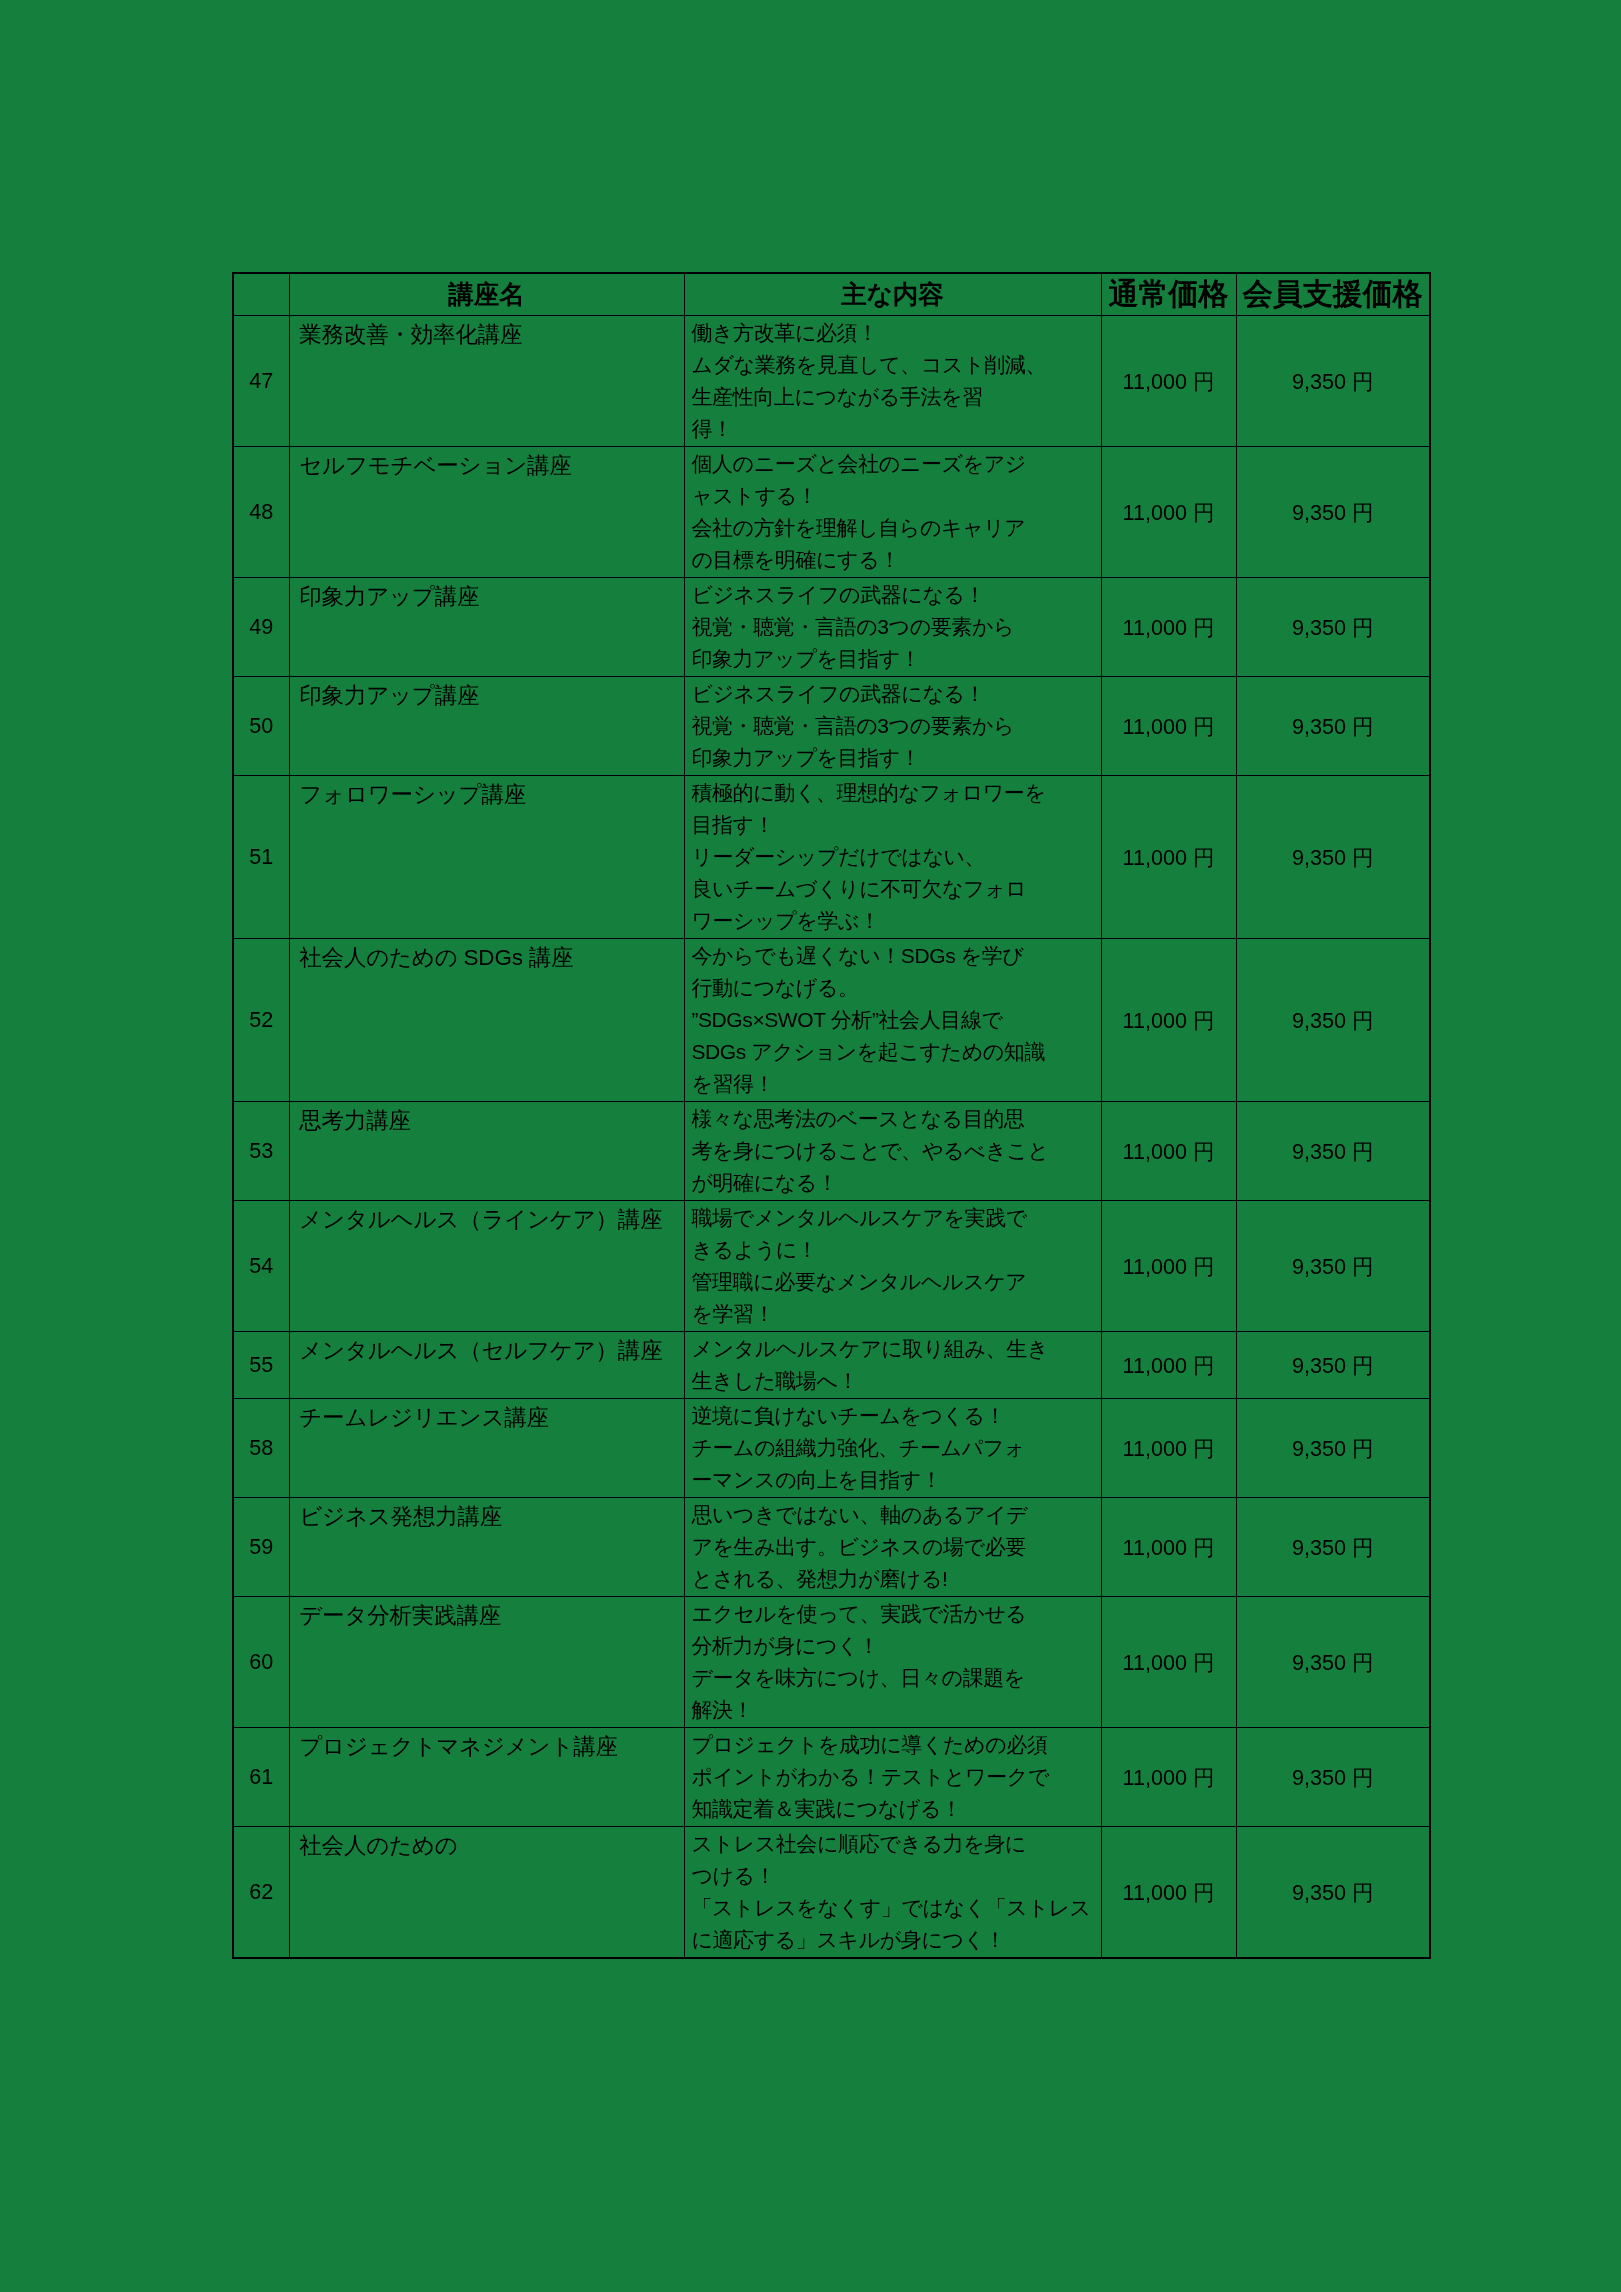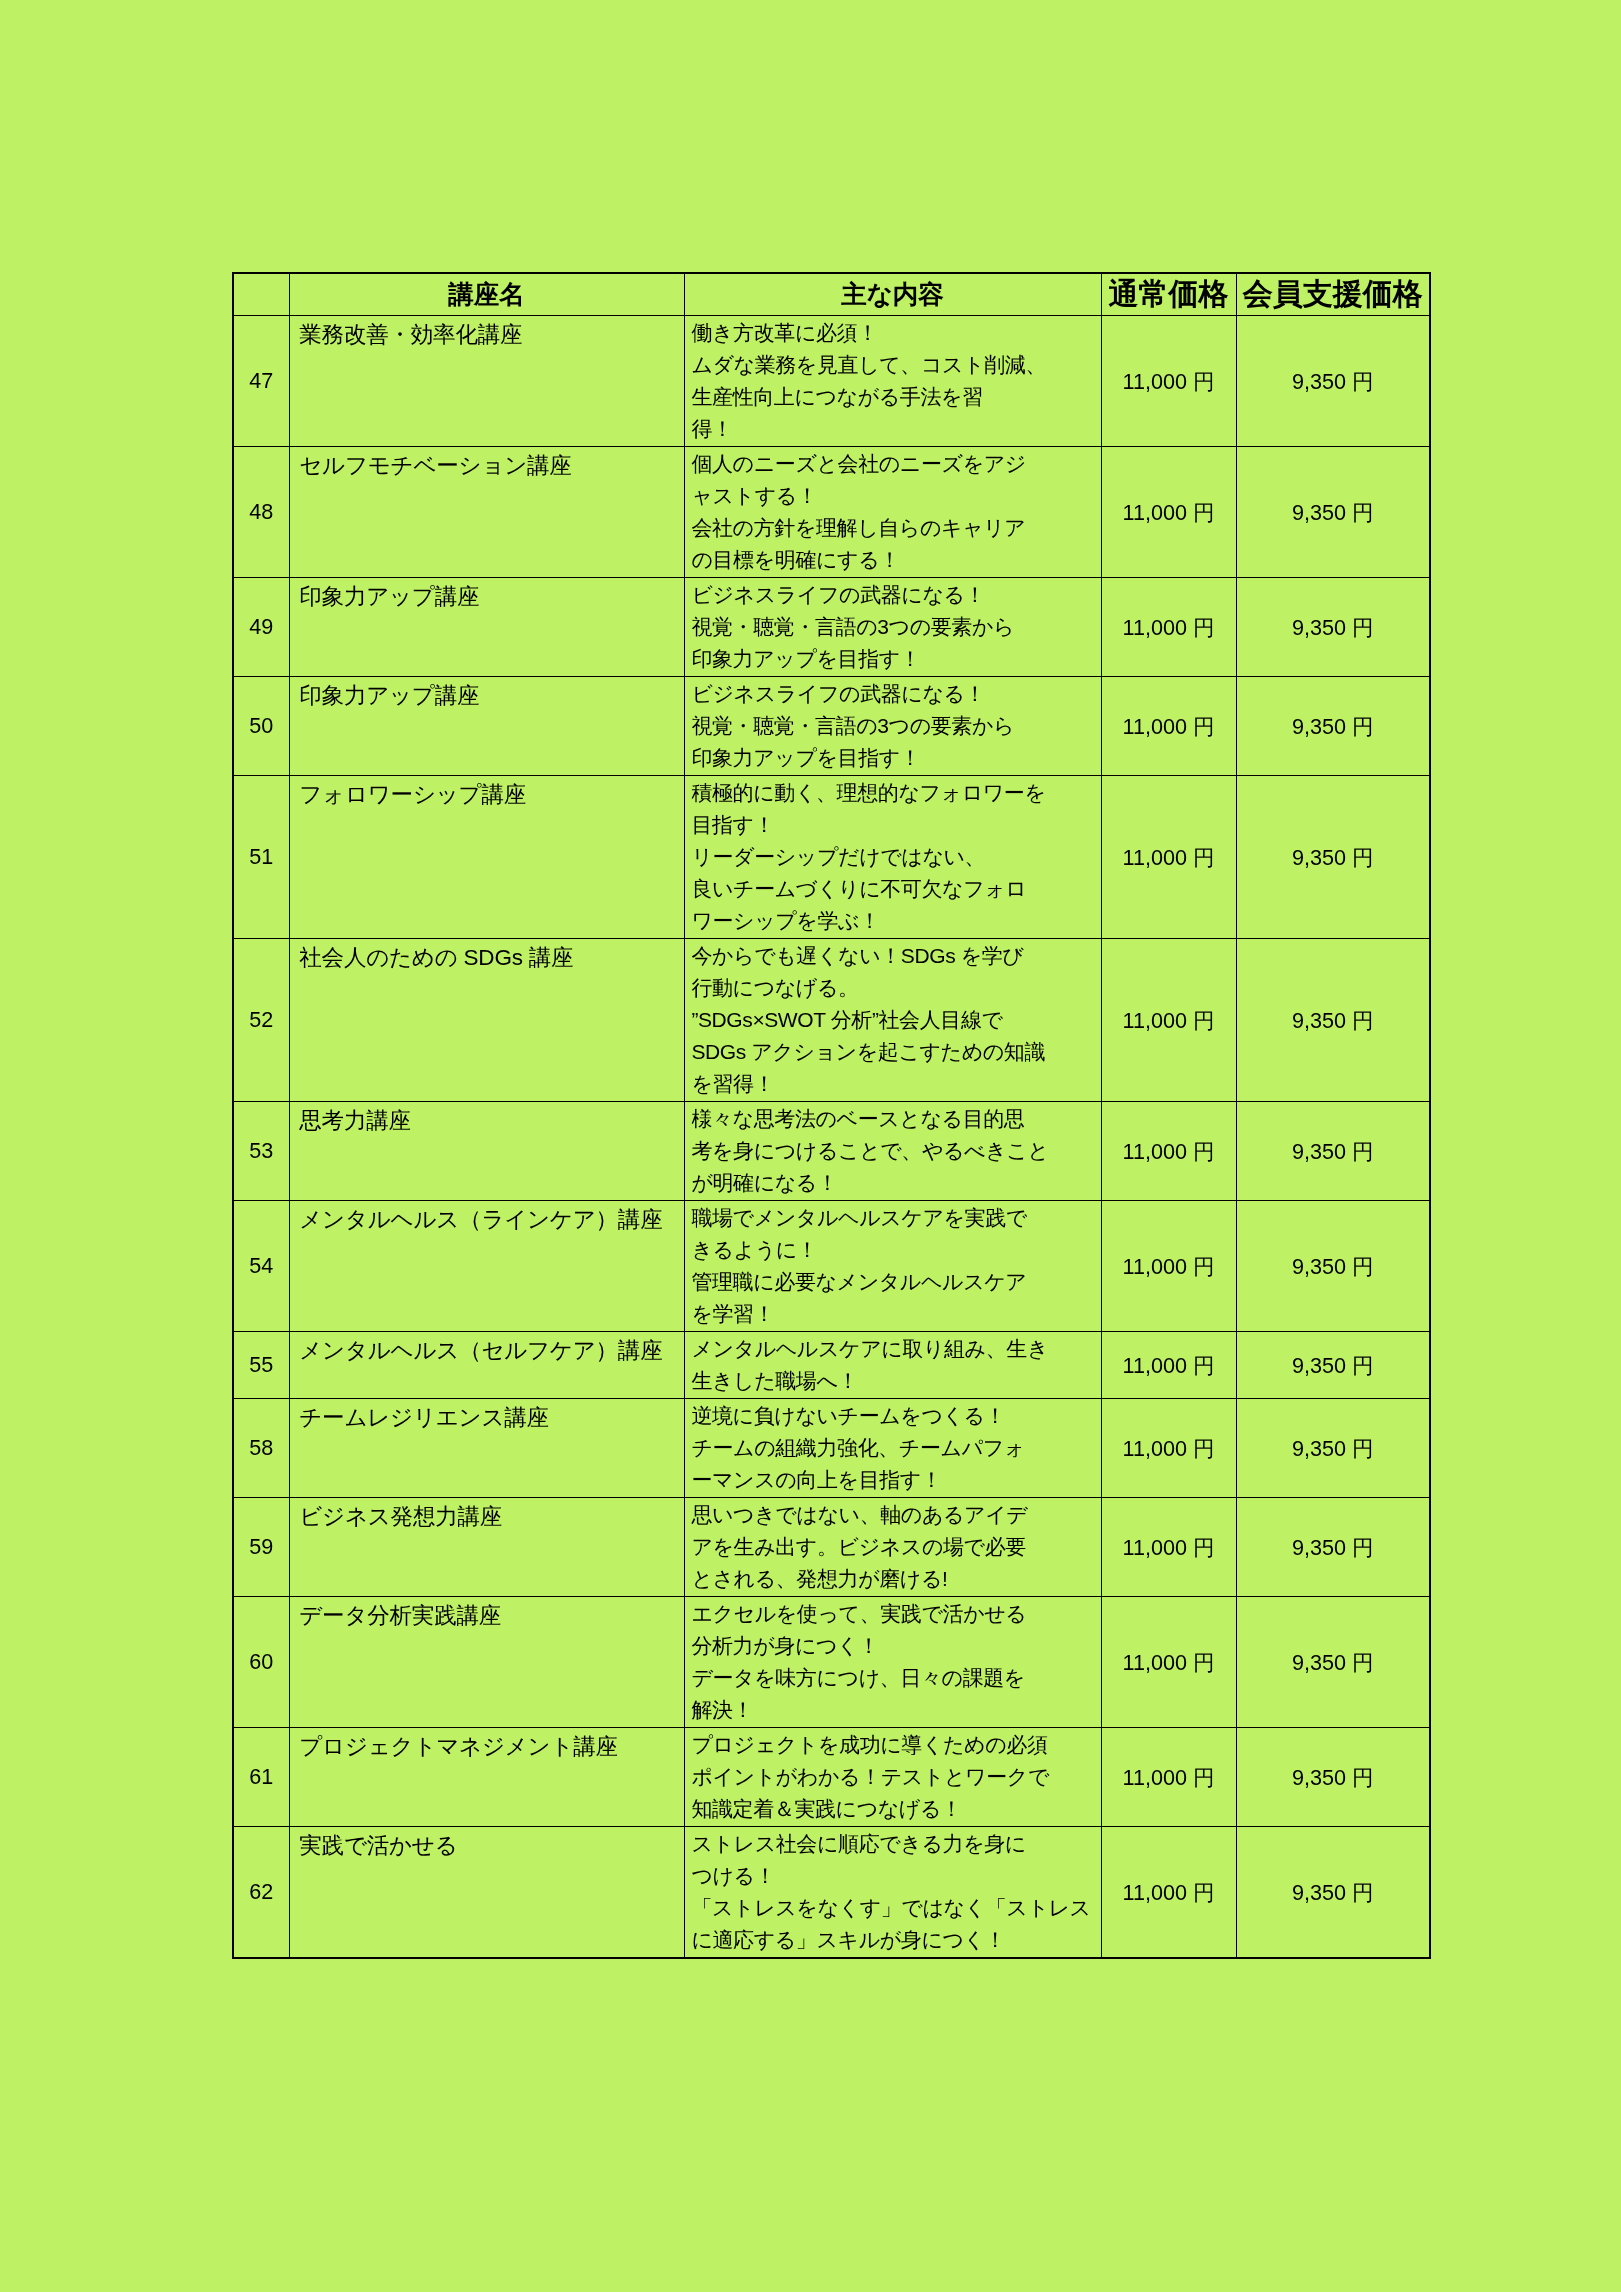--- a/index.html
+++ b/index.html
@@ -1,21 +1,21 @@
 <!DOCTYPE html>
 <html><head>
 <meta charset="utf-8">
 <style>
   html,body { margin:0; padding:0; background:#ffffff; }
   body {
     width:1621px; height:2293px;
     font-family:"Liberation Sans","DejaVu Sans",sans-serif;
     color:#000;
   }
-  .page { position:relative; width:1621px; height:2293px; background:#bef264; overflow:hidden; }
+  .page { position:relative; width:1621px; height:2293px; background:#15803d; overflow:hidden; }
   table.course-table {
     position:absolute; left:232px; top:272px; width:1197px;
     border-collapse:collapse; table-layout:fixed;
     border:2px solid #000;
   }
   .course-table th, .course-table td { border:1.5px solid #000; overflow:hidden; }
   .course-table thead th {
     height:35px; font-weight:bold; text-align:center; vertical-align:middle;
     padding:0;
   }
@@ -183,21 +183,21 @@
         <td class="cell-no">61</td>
         <td class="cell-name">プロジェクトマネジメント講座</td>
         <td class="cell-content">プロジェクトを成功に導くための必須
 ポイントがわかる！テストとワークで
 知識定着＆実践につなげる！</td>
         <td class="cell-price">11,000 円</td>
         <td class="cell-price">9,350 円</td>
       </tr>
       <tr>
         <td class="cell-no">62</td>
-        <td class="cell-name">実践で活かせる</td>
+        <td class="cell-name">社会人のための</td>
         <td class="cell-content">ストレス社会に順応できる力を身に
 つける！
 「ストレスをなくす」ではなく「ストレス
 に適応する」スキルが身につく！</td>
         <td class="cell-price">11,000 円</td>
         <td class="cell-price">9,350 円</td>
       </tr>
     </tbody>
   </table>
 </div>

